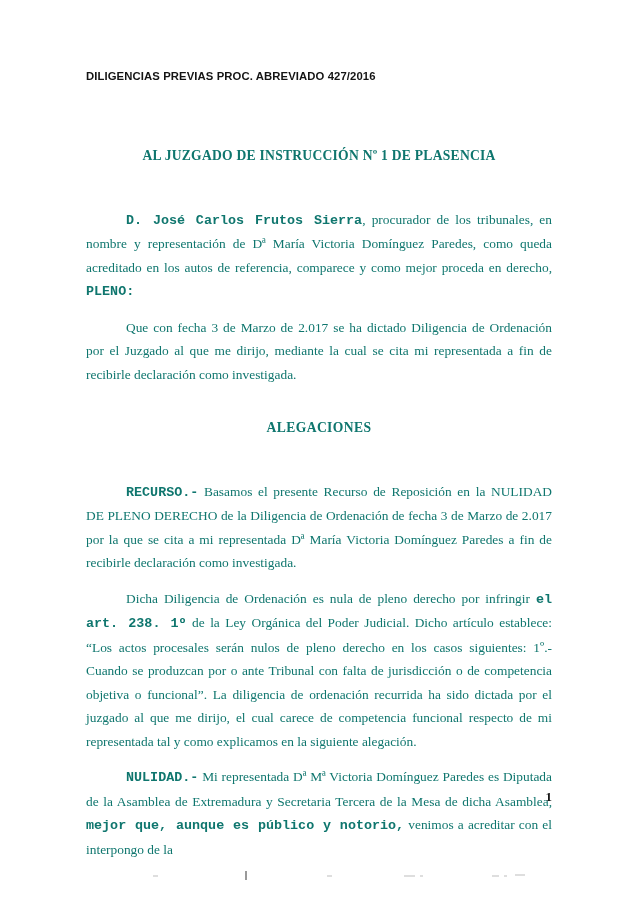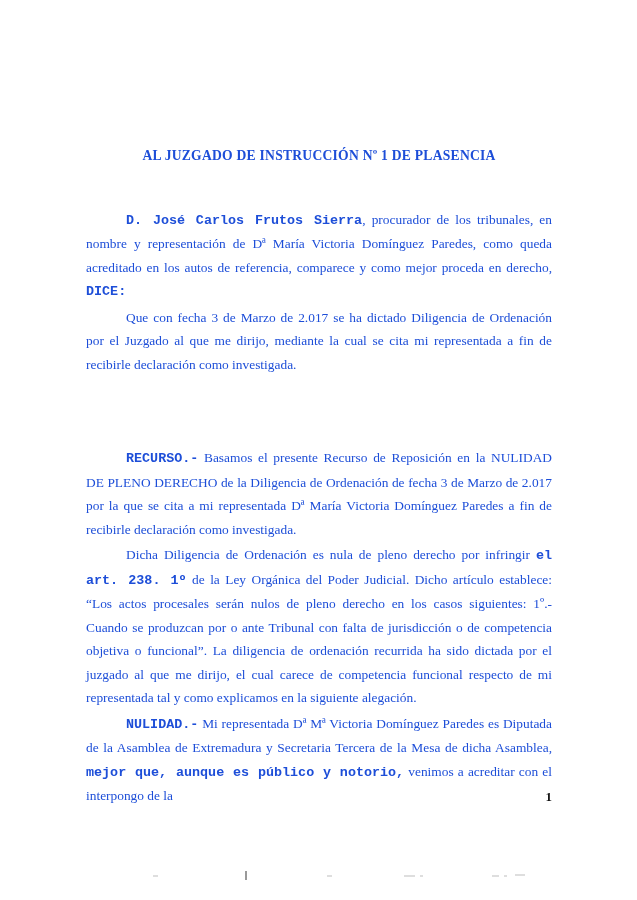--- a/index.html
+++ b/index.html
@@ -27,40 +27,40 @@
     white-space: nowrap;
   }
   .body-col {
     position: absolute;
     left: 86px;
     top: 138px;
     width: 466px;
     font-family: "Liberation Serif", serif;
     font-size: 13.4px;
     line-height: 23.5px;
-    color: #1d4ed8;
+    color: #0f766e;
   }
   .center-title {
     text-align: center;
     font-weight: bold;
     letter-spacing: 0.25px;
     font-size: 13.6px;
   }
   .title-juzgado { margin: 0 0 0 0; padding-top: 6px; }
   .spacer-lg { height: 40px; }
   .spacer-md { height: 30px; }
   p.para {
     margin: 0;
     padding: 0;
     text-align: justify;
     text-indent: 40px;
     -webkit-hyphens: none;
     hyphens: none;
   }
-  p.para + p.para { margin-top: 2px; }
+  p.para + p.para { margin-top: 12px; }
   .b { font-weight: bold; font-family: Liberation Mono, monospace; }
   .i { }
   .alegaciones-head {
     text-align: center;
     font-weight: bold;
     font-size: 13.6px;
     letter-spacing: 0.4px;
   }
   .page-number {
     position: absolute;
@@ -82,34 +82,36 @@
   .speck {
     position: absolute;
     background: #dedede;
   }
 </style>
 </head>
 <body>
 
 <div class="page">
 
+  <div class="doc-header">DILIGENCIAS PREVIAS PROC. ABREVIADO 427/2016</div>
 
   <div class="body-col">
 
     <div class="center-title title-juzgado">AL JUZGADO DE INSTRUCCIÓN Nº 1 DE PLASENCIA</div>
 
     <div class="spacer-lg"></div>
 
-    <p class="para"><span class="b">D. José Carlos Frutos Sierra</span><span>, procurador de los tribunales, en nombre y representación de Dª María Victoria Domínguez Paredes, como queda acreditado en los autos de referencia, comparece y como mejor proceda en derecho, </span><span class="b">DICE:</span></p>
+    <p class="para"><span class="b">D. José Carlos Frutos Sierra</span><span>, procurador de los tribunales, en nombre y representación de Dª María Victoria Domínguez Paredes, como queda acreditado en los autos de referencia, comparece y como mejor proceda en derecho, </span><span class="b">PLENO:</span></p>
 
     <p class="para">Que con fecha 3 de Marzo de 2.017 se ha dictado Diligencia de Ordenación por el Juzgado al que me dirijo, mediante la cual se cita mi representada a fin de recibirle declaración como investigada.</p>
 
 
     <div class="spacer-md"></div>
 
+    <div class="alegaciones-head">ALEGACIONES</div>
 
     <div class="spacer-lg"></div>
 
     <p class="para"><span class="b">RECURSO.-</span><span> Basamos el presente Recurso de Reposición en la NULIDAD DE PLENO DERECHO de la Diligencia de Ordenación de fecha 3 de Marzo de 2.017 por la que se cita a mi representada Dª María Victoria Domínguez Paredes a fin de recibirle declaración como investigada.</span></p>
 
     <p class="para"><span>Dicha Diligencia de Ordenación es nula de pleno derecho por infringir </span><span class="b">el art. 238. 1º</span><span> de la Ley Orgánica del Poder Judicial. Dicho artículo establece: “</span><span class="i">Los actos procesales serán nulos de pleno derecho en los casos siguientes: 1º.- Cuando se produzcan por o ante Tribunal con falta de jurisdicción o de competencia objetiva o funcional</span><span>”. La diligencia de ordenación recurrida ha sido dictada por el juzgado al que me dirijo, el cual carece de competencia funcional respecto de mi representada tal y como explicamos en la siguiente alegación.</span></p>
 
     <p class="para"><span class="b">NULIDAD.-</span><span> Mi representada Dª Mª Victoria Domínguez Paredes es Diputada de la Asamblea de Extremadura y Secretaria Tercera de la Mesa de dicha Asamblea, </span><span class="b">mejor que, aunque es público y notorio,</span><span> venimos a acreditar con el interpongo de la</span></p>
 
   </div>

